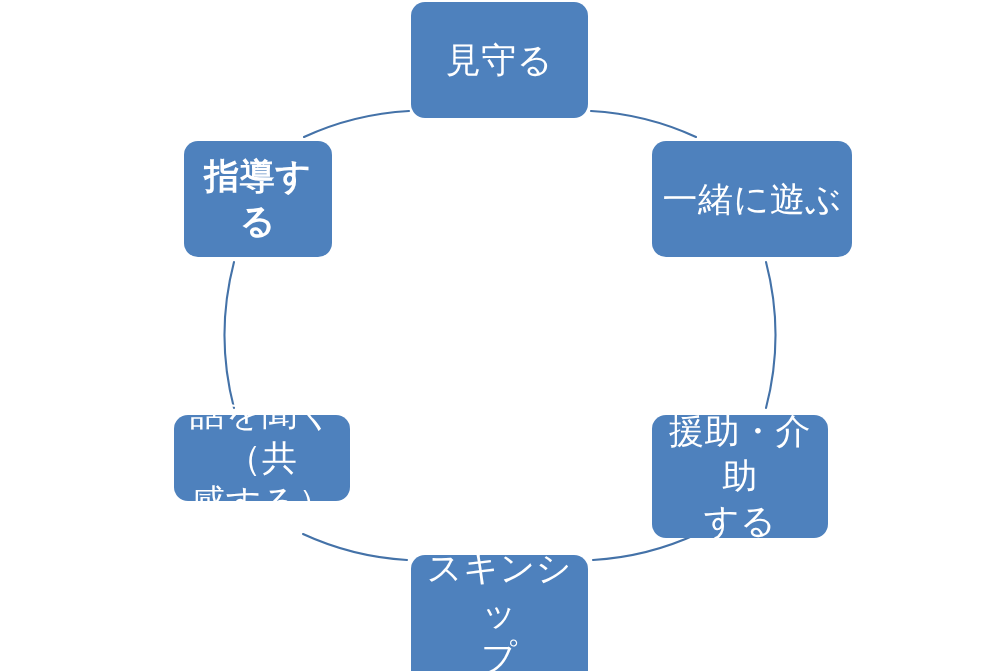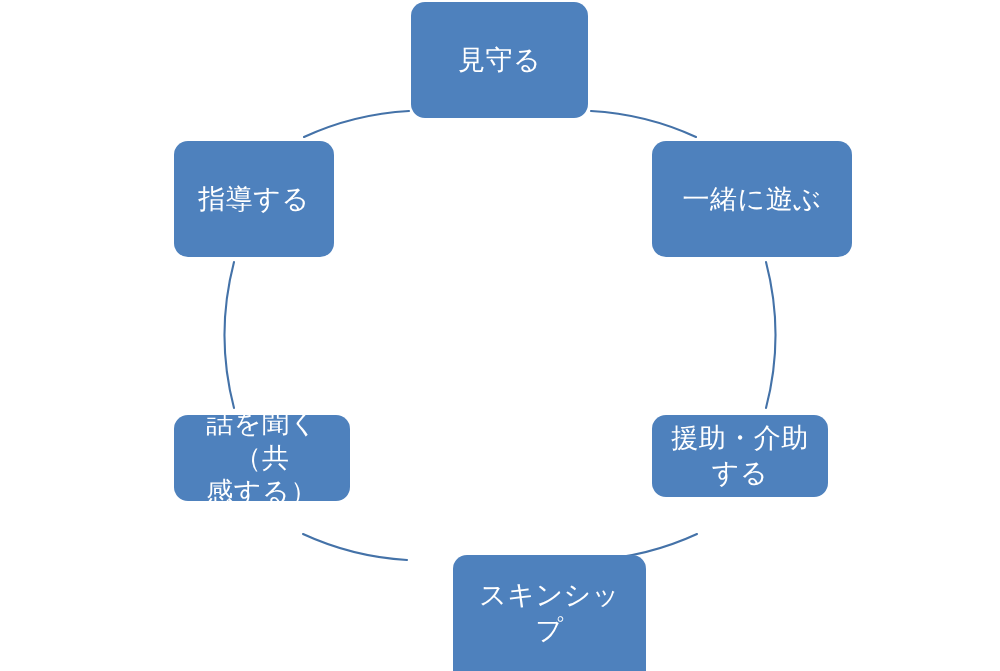--- a/index.html
+++ b/index.html
@@ -26,36 +26,36 @@
     position: absolute;
     box-sizing: border-box;
     background: #4E81BD;
     border-radius: 14px;
     color: #ffffff;
     display: flex;
     align-items: center;
     justify-content: center;
     text-align: center;
     line-height: 1.28;
-    font-size: 27px;
+    font-size: 35px;
     letter-spacing: 0.5px;
     padding: 4px 10px;
   }
   .node .label {
     display: block;
     width: 100%;
   }
   
   #node-top        { left: 411px; top: 2px;   width: 177px; height: 116px; }
   #node-right-top  { left: 652px; top: 141px; width: 200px; height: 116px; }
-  #node-right-bot  { left: 652px; top: 415px; width: 176px; height: 82px; }
-  #node-bottom     { left: 411px; top: 555px; width: 193px; height: 116px;
-                     border-bottom-left-radius: 0; border-bottom-right-radius: 0; margin-left: 42px; }
+  #node-right-bot  { left: 652px; top: 415px; width: 176px; height: 123px; }
+  #node-bottom     { left: 411px; top: 555px; width: 177px; height: 116px;
+                     border-bottom-left-radius: 0; border-bottom-right-radius: 0; }
   #node-left-bot   { left: 174px; top: 415px; width: 176px; height: 86px; }
-  #node-left-top   { left: 174px; top: 141px; width: 160px; height: 116px; }
+  #node-left-top   { left: 184px; top: 141px; width: 148px; height: 116px; font-weight: bold; }
 </style>
 </head>
 <body>
 
 <div id="canvas">
 
   <svg id="arc-layer" viewBox="0 0 1000 671" aria-hidden="true">
 
     <g fill="none" stroke="#4472A8" stroke-width="2.1" stroke-linecap="round">
       <path d="M 591 111 A 289 289 0 0 1 696 137"></path>

